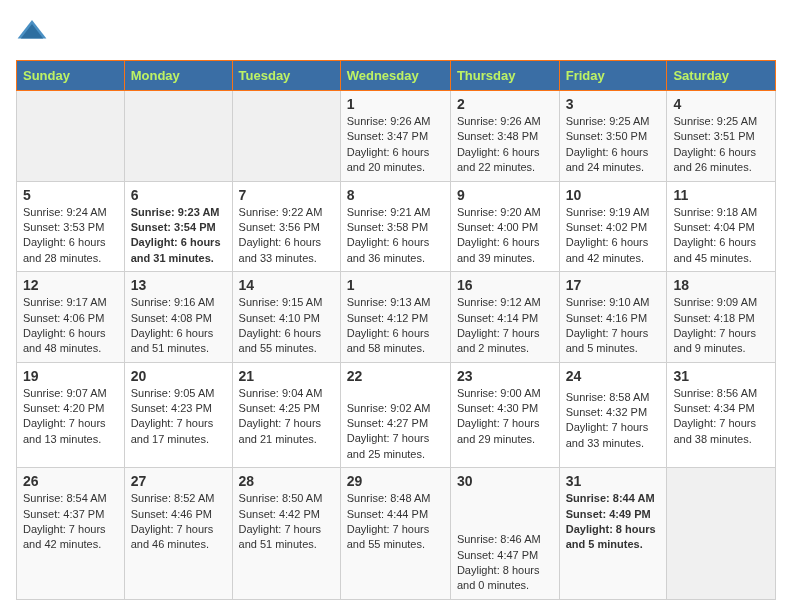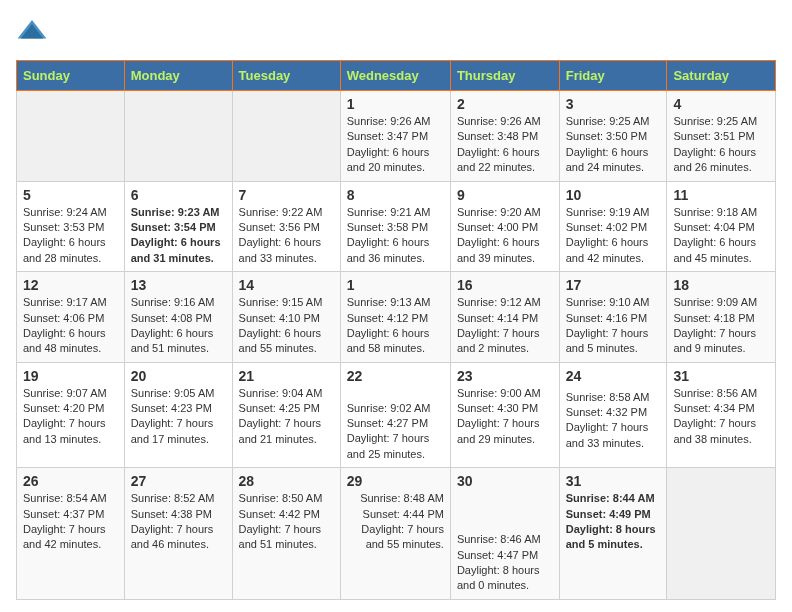--- a/index.html
+++ b/index.html
@@ -314,34 +314,34 @@
         <td>
           <div class="day-number">26</div>
           <div class="day-info" style="white-space: pre-line;">Sunrise: 8:54 AM
 Sunset: 4:37 PM
 Daylight: 7 hours
 and 42 minutes.</div>
         </td>
         <td>
           <div class="day-number">27</div>
           <div class="day-info" style="white-space: pre-line;">Sunrise: 8:52 AM
-Sunset: 4:38 PM
+Sunset: 4:46 PM
 Daylight: 7 hours
 and 46 minutes.</div>
         </td>
         <td>
           <div class="day-number">28</div>
           <div class="day-info" style="white-space: pre-line;">Sunrise: 8:50 AM
 Sunset: 4:42 PM
 Daylight: 7 hours
 and 51 minutes.</div>
         </td>
         <td>
           <div class="day-number">29</div>
-          <div class="day-info" style="white-space: pre-line; text-align: right;">Sunrise: 8:48 AM
+          <div class="day-info" style="white-space: pre-line;">Sunrise: 8:48 AM
 Sunset: 4:44 PM
 Daylight: 7 hours
 and 55 minutes.</div>
         </td>
         <td>
           <div class="day-number">30</div>
           <div class="day-info" style="white-space: pre-line; margin-top: 43px;">Sunrise: 8:46 AM
 Sunset: 4:47 PM
 Daylight: 8 hours
 and 0 minutes.</div>

